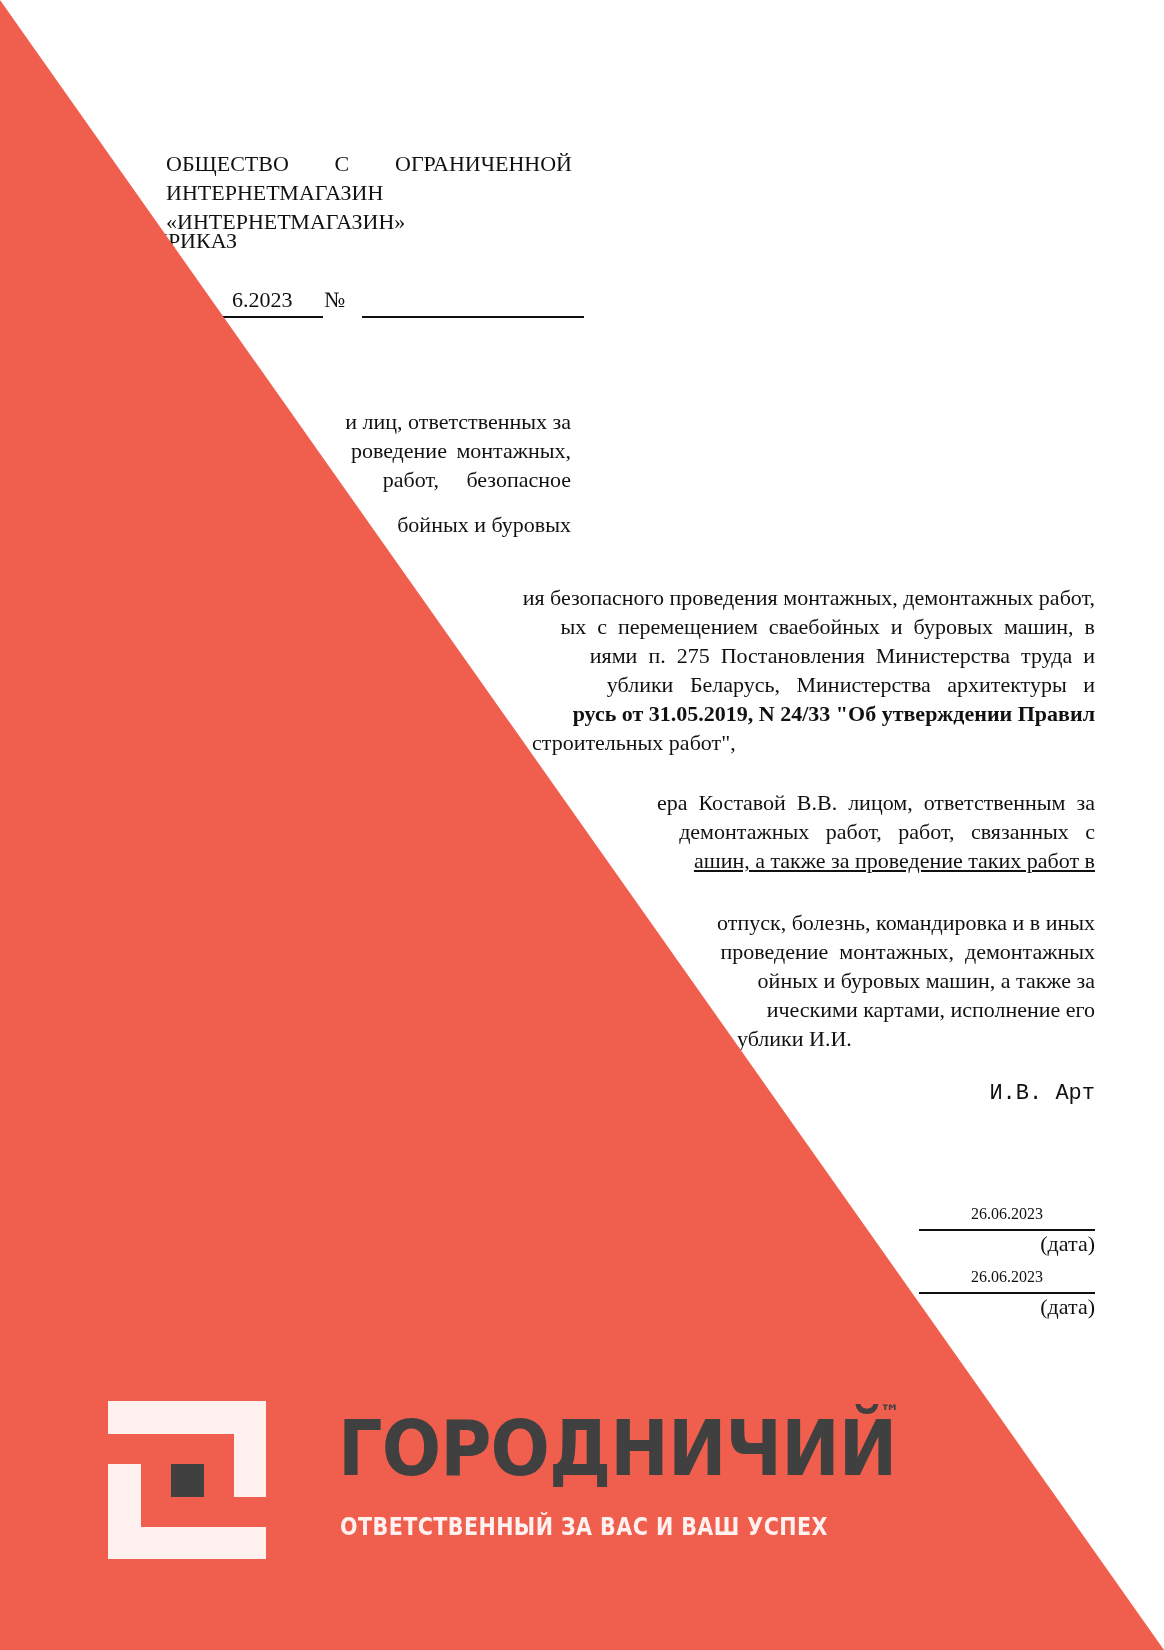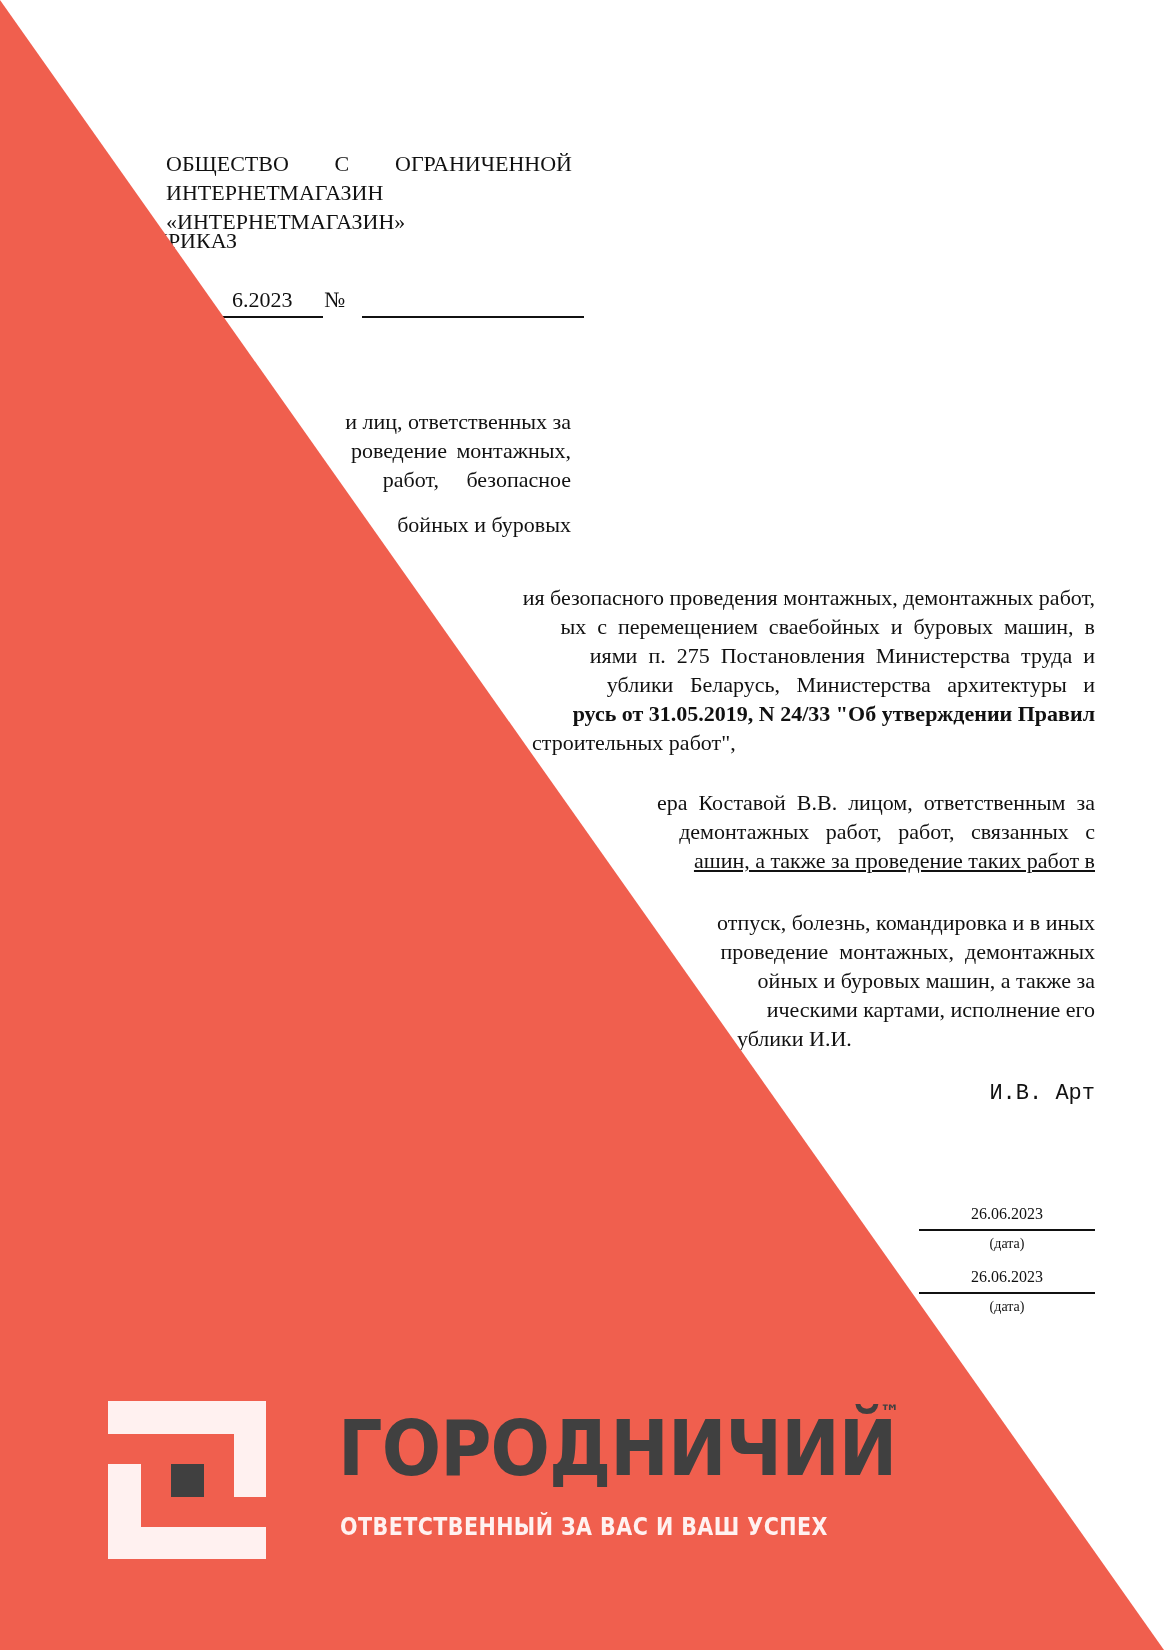--- a/index.html
+++ b/index.html
@@ -39,22 +39,22 @@
   .sig-date {
     position: absolute;
     width: 176px;
     text-align: center;
     font-size: 16px;
     line-height: 26px;
   }
   .sig-caption {
     position: absolute;
     width: 176px;
-    text-align: center;
-    font-size: 14px;
+    text-align: right;
+    font-size: 22px;
     line-height: 20px;
   }
   #logo-mark {
     position: absolute;
     left: 108px; top: 1401px;
     width: 158px; height: 158px;
   }
   #wordmark {
     position: absolute;
     left: 338px; top: 1408px;

